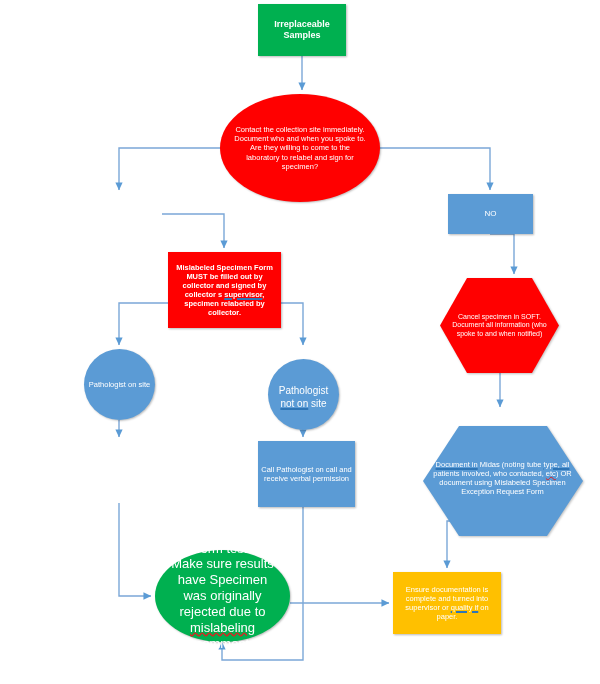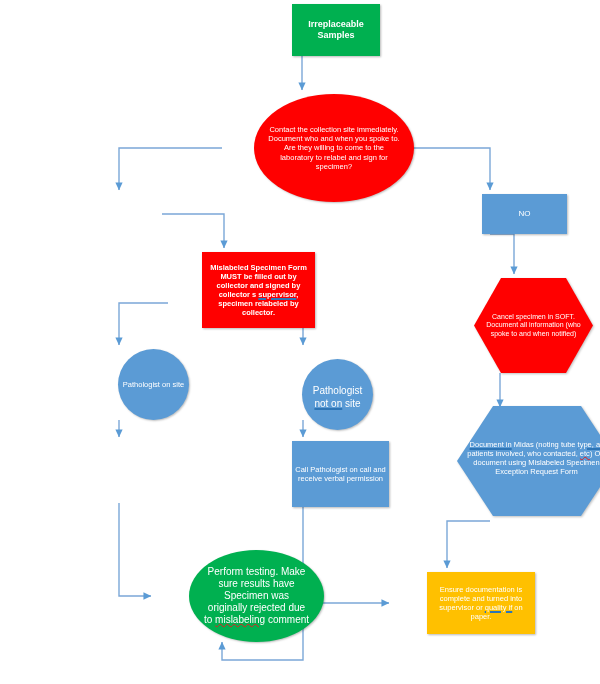--- a/index.html
+++ b/index.html
@@ -24,21 +24,20 @@
     pointer-events: none;
   }
   .node {
     position: absolute;
     display: flex;
     align-items: center;
     justify-content: center;
     text-align: center;
     color: #ffffff;
     box-sizing: border-box;
-    margin-left: 34px;
   }
   .node .txt {
     width: 100%;
     line-height: 1.22;
     padding: 0 3px;
     box-sizing: border-box;
   }
   .rect {
     box-shadow: 1px 1px 2px rgba(0,0,0,0.28);
   }
@@ -151,28 +150,28 @@
 
   <div class="node ellipse t-blue" style="left:268px; top:359px; width:71px; height:71px; font-size:10px;">
     <div class="txt overflow-txt" style="transform:translateY(3px);"><span>Pathologist </span><span class="u-blue">not  on</span><span> site</span></div>
   </div>
 
 
   <div class="node rect t-blue" style="left:258px; top:441px; width:97px; height:66px; font-size:7.5px;">
     <div class="txt">Call Pathologist on call and receive verbal permission</div>
   </div>
 
-  <div class="node hex" style="left:423px; top:406px; width:160px; height:110px; font-size:7.5px;">
+  <div class="node hex" style="left:423px; top:426px; width:160px; height:110px; font-size:7.5px;">
     <svg class="hex-shape" viewBox="0 0 160 110" preserveAspectRatio="none">
       <polygon points="36,0 124,0 160,55 124,110 36,110 0,55" fill="#5b9bd5"></polygon>
     </svg>
     <div class="txt overflow-txt" style="padding:0 0; transform:translateY(-3px); width:162px; margin-left:-1px;"><span class="u-blue">Document  in</span><span>  Midas (noting tube </span><span class="u-blue">type,  all</span><span>  patients involved, who contacted, </span><span class="u-red">etc</span><span>) OR document using Mislabeled Specimen Exception Request Form</span></div>
   </div>
 
-  <div class="node ellipse t-green" style="left:155px; top:550px; width:135px; height:92px; font-size:10px;justify-content:flex-end;">
+  <div class="node ellipse t-green" style="left:155px; top:550px; width:135px; height:92px; font-size:13px;justify-content:flex-end;">
     <div class="txt" style="padding:0 14px;"><span>Perform testing. Make sure results have Specimen was originally rejected due to </span><span class="u-red">mislabeling</span><span> comment</span></div>
   </div>
 
   <div class="node rect t-amber" style="left:393px; top:572px; width:108px; height:62px; font-size:7.5px;">
     <div class="txt"><span>Ensure documentation is complete and turned into supervisor or </span><span class="u-blue">quality  if</span><span> on paper.</span></div>
   </div>
 
 </div>
 
 </body></html>

